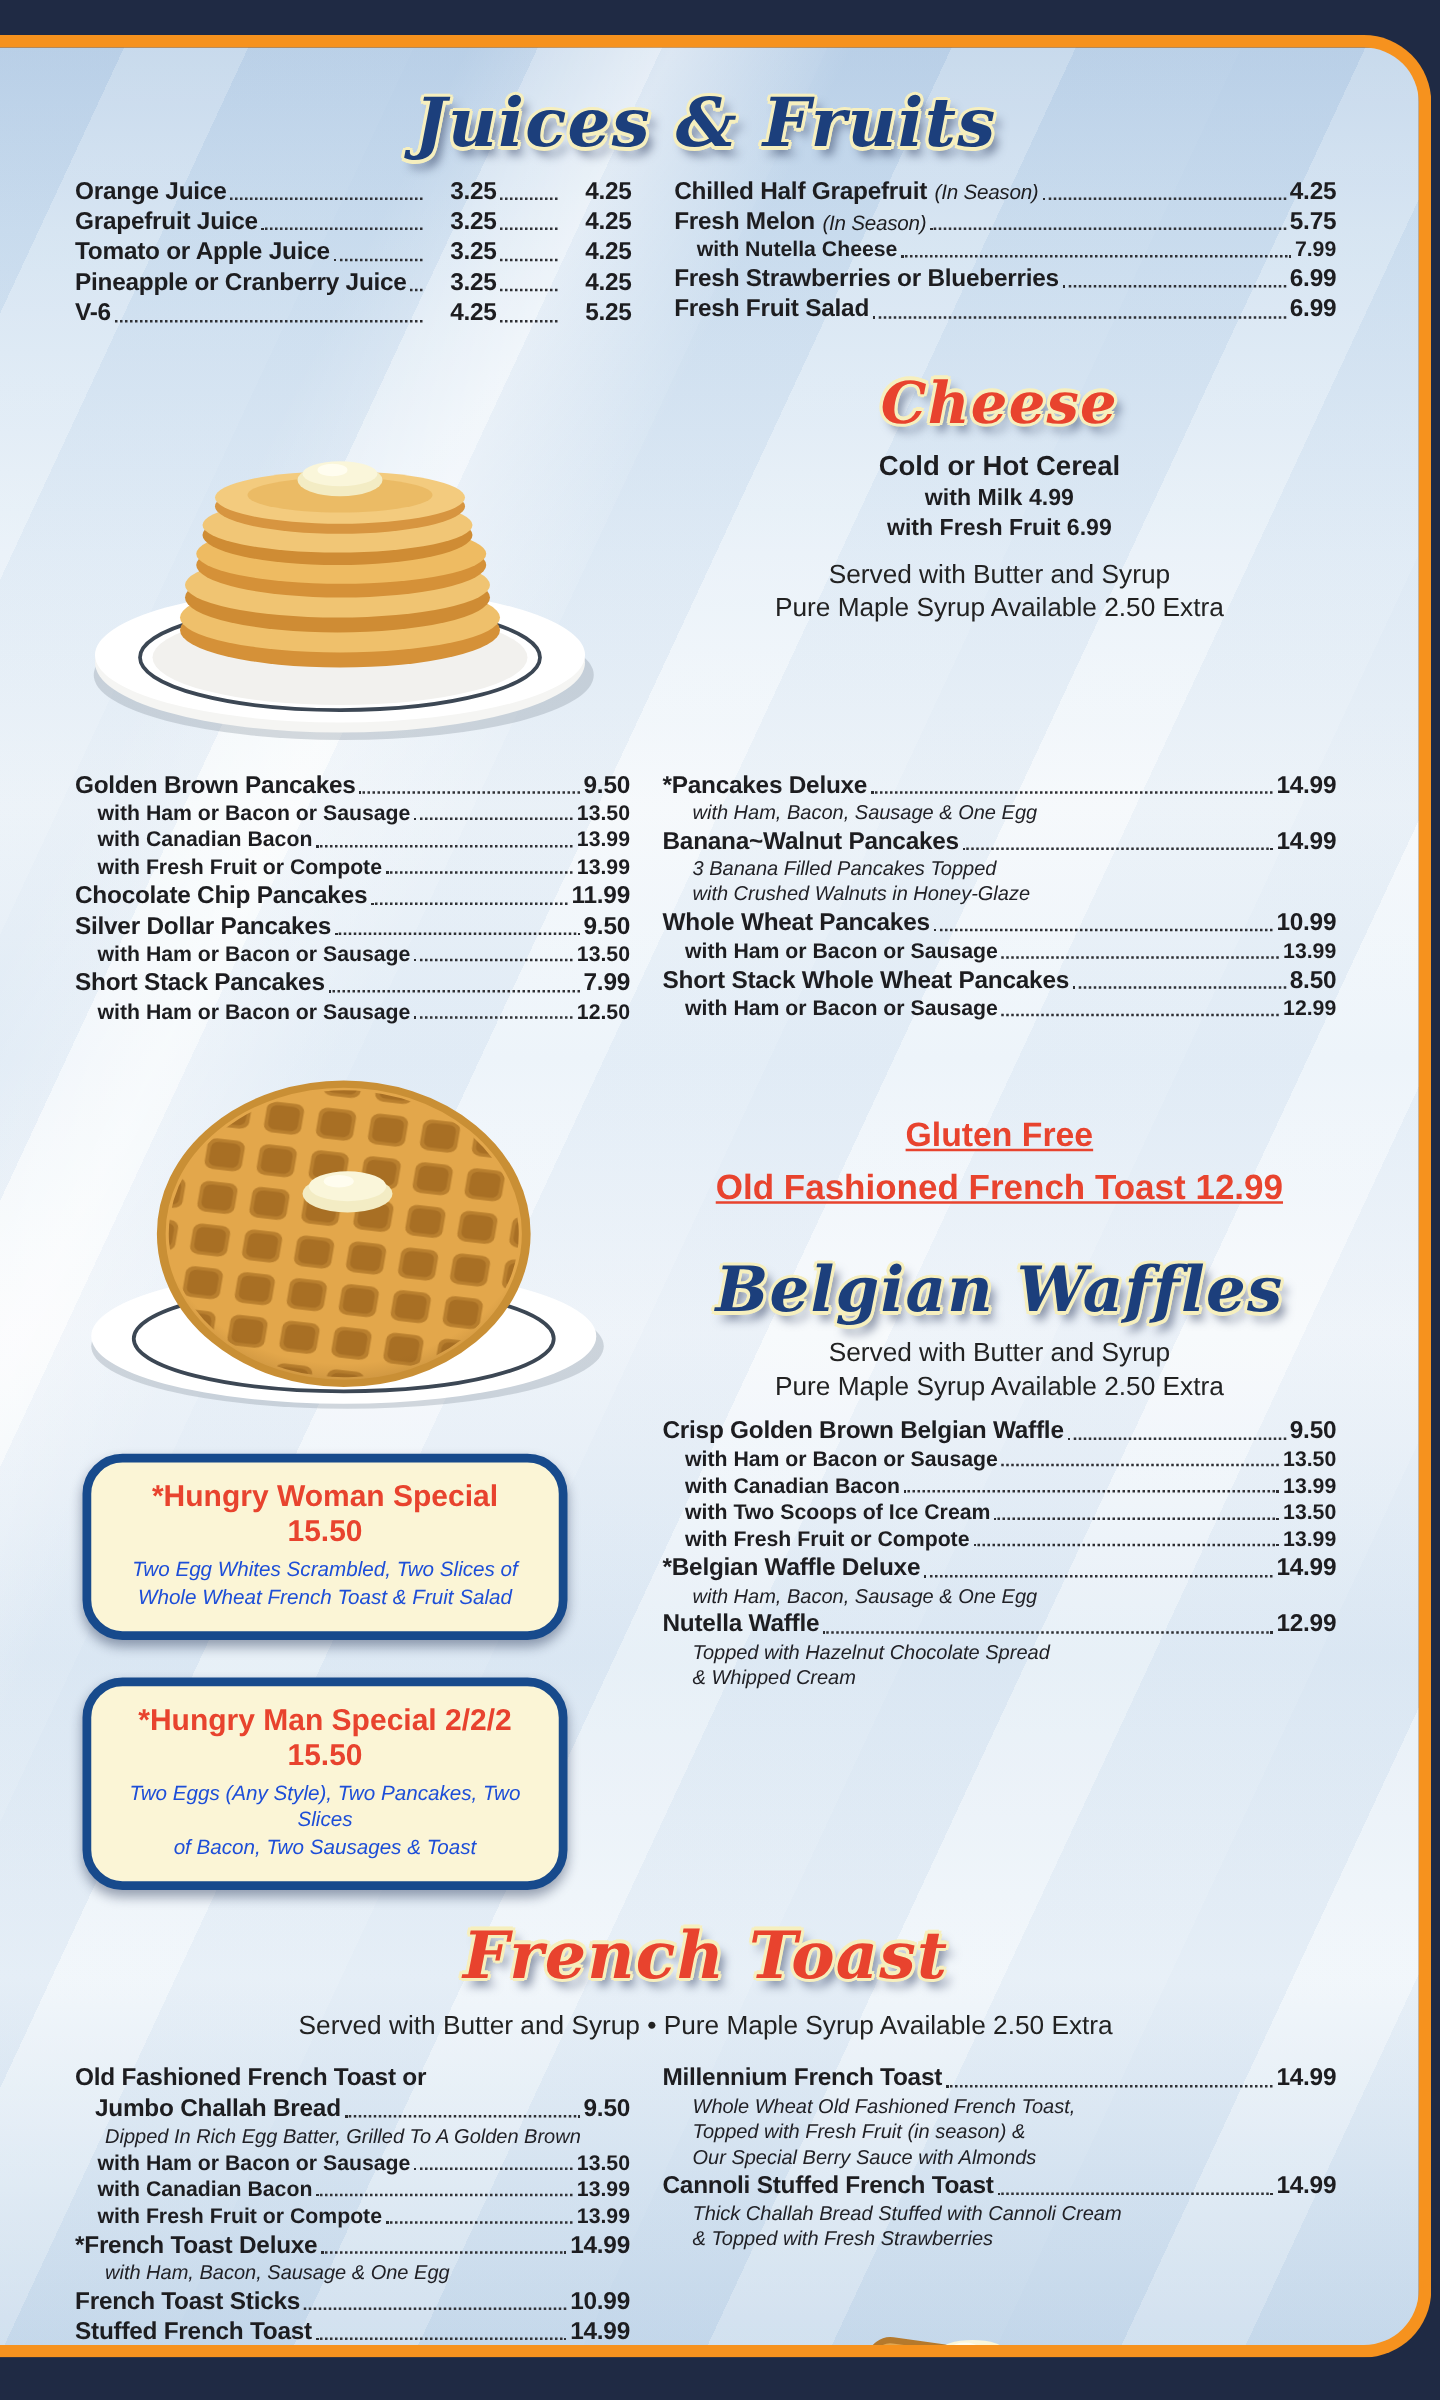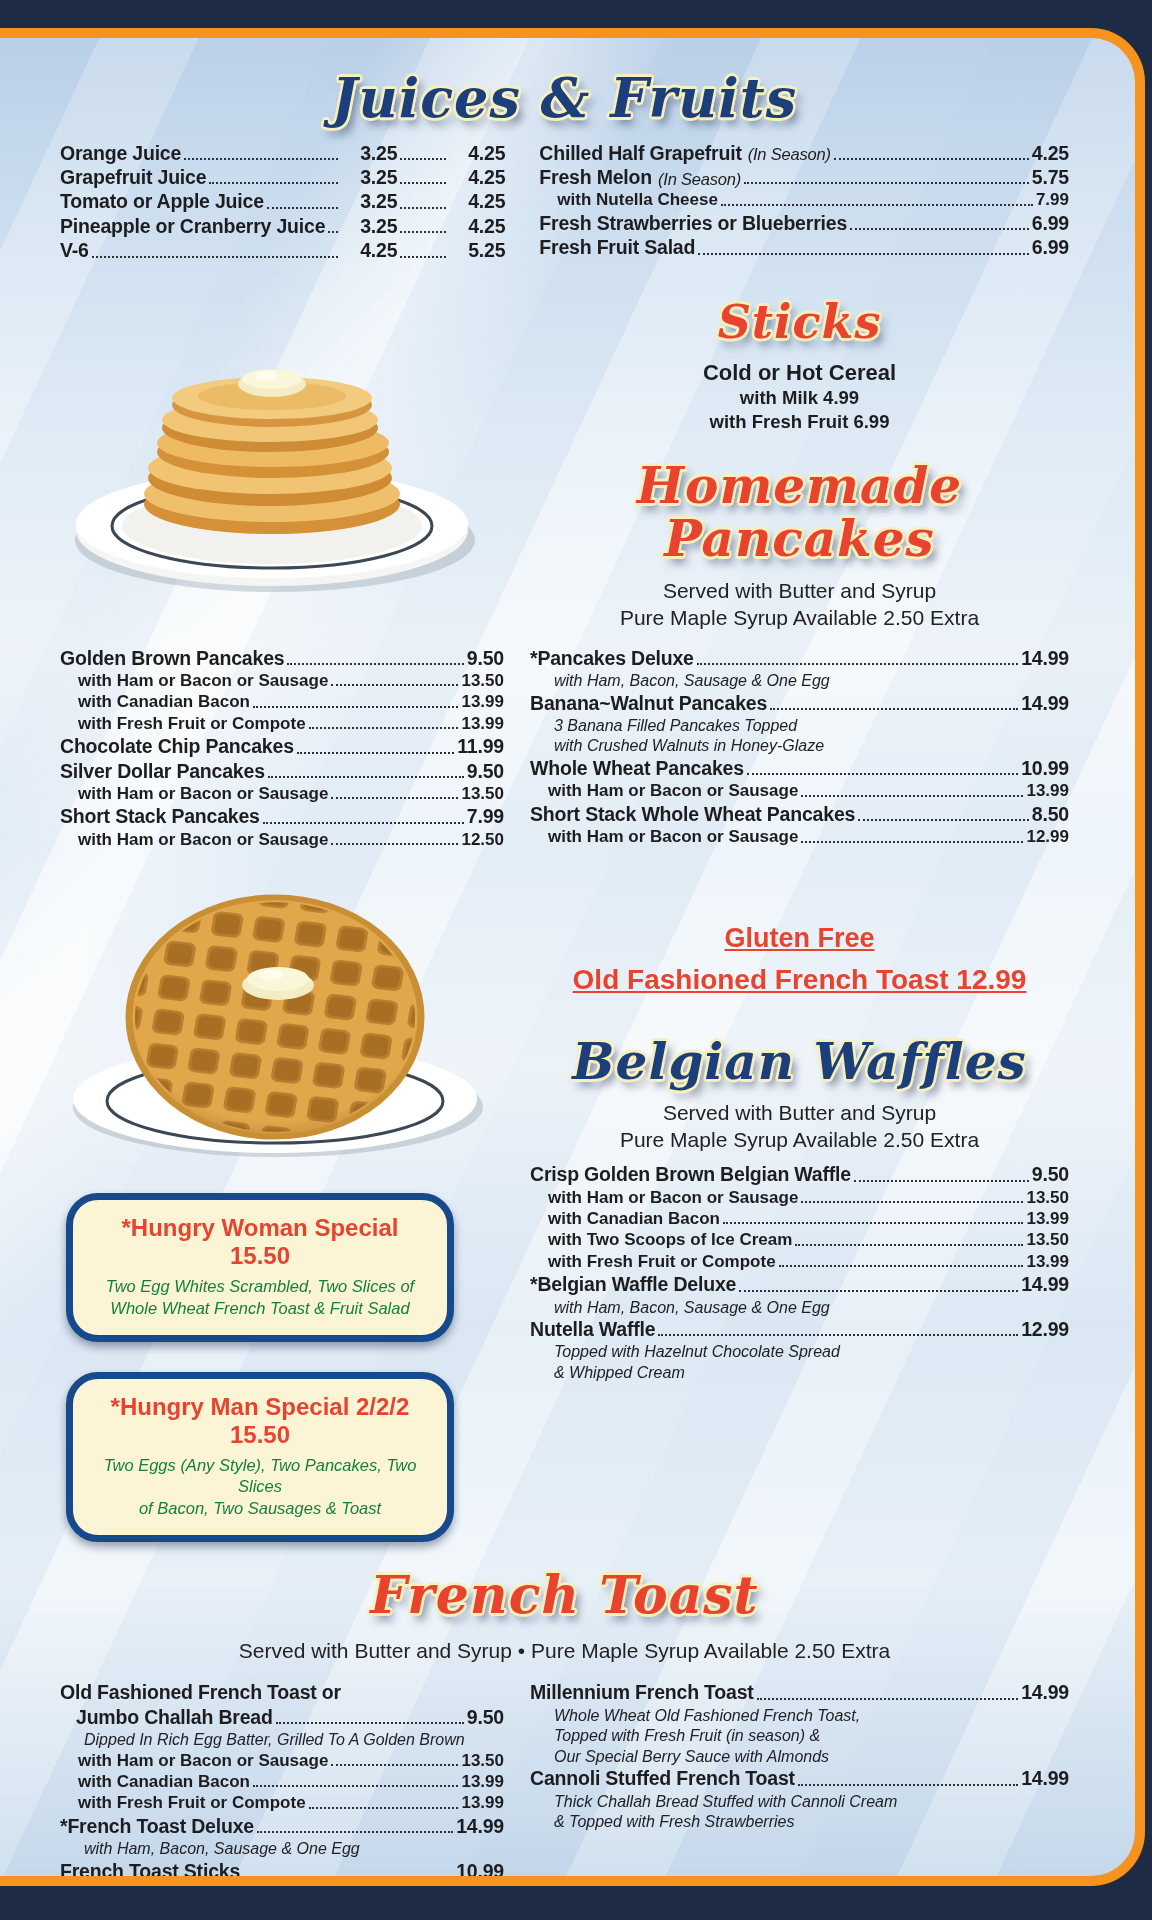--- a/index.html
+++ b/index.html
@@ -70,21 +70,21 @@
   .gluten .g1{font-size:27px;}
   .gluten .g2{font-size:28px;margin-top:10px;}
 
   
   .special-box{
     background:#fbf5d6;border:7px solid #174a8c;border-radius:32px;
     box-shadow:0 5px 9px rgba(20,35,70,.40);
     padding:14px 18px 16px;text-align:center;width:388px;box-sizing:border-box;
   }
   .special-title{color:#e8432e;font-weight:700;font-size:24px;}
-  .special-desc{font-style:italic;font-size:16.5px;color:#15803d;line-height:1.3;margin-top:6px;}
+  .special-desc{font-style:italic;font-size:16.5px;color:#1d4ed8;line-height:1.3;margin-top:6px;}
 
   .photo{display:block;}
 </style>
 </head>
 <body>
 
 <div class="frame">
   <div class="inner">
 
     <div class="script blue" style="font-size:54px;margin-top:18px;">Juices &amp; Fruits</div>
@@ -182,26 +182,25 @@
           </g>
           <g>
             <ellipse cx="212" cy="112" rx="34" ry="13" fill="#f3ecc4"></ellipse>
             <ellipse cx="212" cy="107" rx="30" ry="10" fill="#faf6da"></ellipse>
             <ellipse cx="206" cy="104" rx="12" ry="5" fill="#fffdef"></ellipse>
           </g>
         </svg>
       </div>
       <div class="rightflex">
         <div class="cereal-block">
-          <div class="script red" style="font-size:46px;">Sticks</div>
+          <div class="script red" style="font-size:46px;">Cheese</div>
           <div class="cereal-t">Cold or Hot Cereal</div>
           <div class="cereal-s">with Milk 4.99</div>
           <div class="cereal-s">with Fresh Fruit 6.99</div>
         </div>
-        <div class="script red" style="font-size:50px;margin-top:26px;">Homemade Pancakes</div>
         <div class="subtitle" style="margin-top:12px;">
           <div>Served with Butter and Syrup</div>
           <div>Pure Maple Syrup Available 2.50 Extra</div>
         </div>
       </div>
     </div>
 
     <div class="band" style="margin-top:14px;">
       <div class="left470" style="padding-right:26px;box-sizing:border-box;">
           <div class="mi main">

